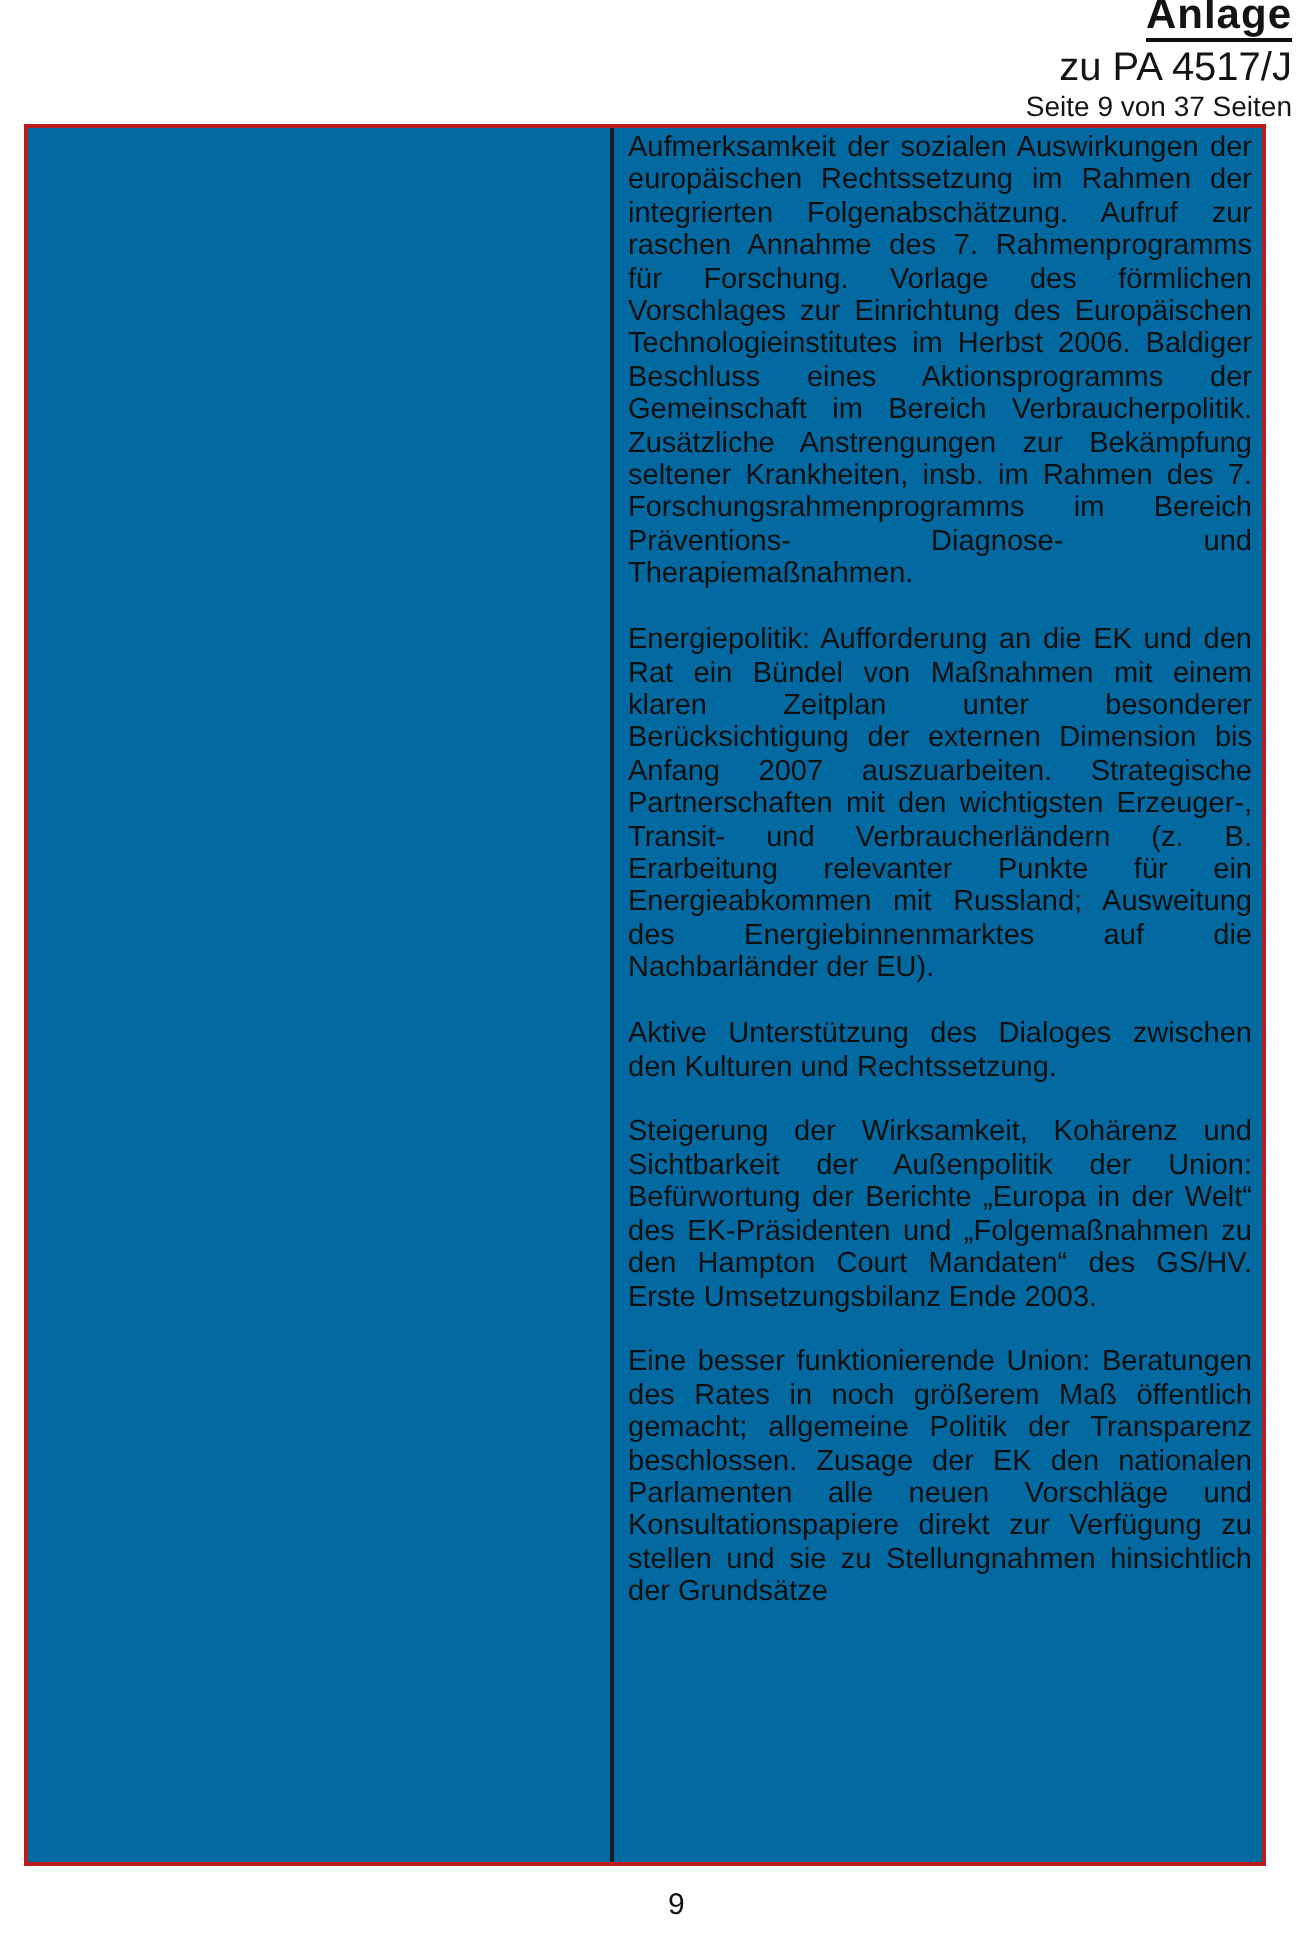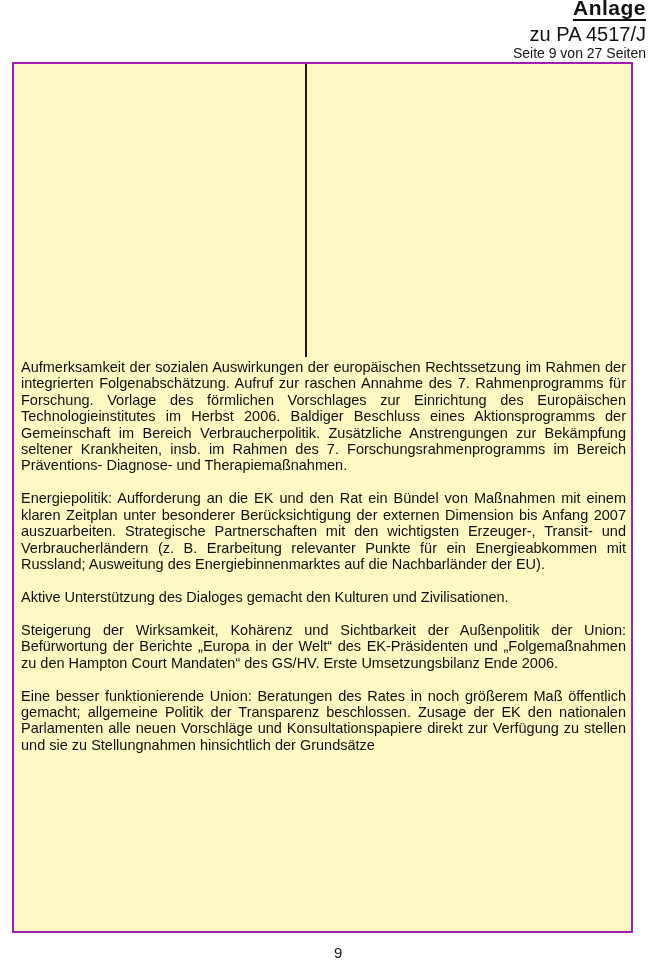--- a/index.html
+++ b/index.html
@@ -44,25 +44,24 @@
     margin-top: 1px;
   }
 
   
   .doc-table {
     position: absolute;
     left: 12px;
     top: 62px;
     width: 621px;
     height: 871px;
-    border: 2px solid #a21caf;
+    border: 2px solid #b91c1c;
     box-sizing: border-box;
     display: flex;
-    background: #fef9c3;
-    flex-direction: column;
+    background: #0369a1;
   }
   .col-left {
     width: 293px;
     flex: 0 0 293px;
     border-right: 2px solid #1c1c1c;
     box-sizing: border-box;
   }
   .col-right {
     flex: 1 1 auto;
     box-sizing: border-box;
@@ -87,27 +86,27 @@
   }
 </style>
 </head>
 <body>
 
 <div class="doc-header">
   <div>
     <span class="doc-title">Anlage</span>
   </div>
   <div class="doc-ref">zu PA 4517/J</div>
-  <div class="doc-pageinfo">Seite 9 von 27 Seiten</div>
+  <div class="doc-pageinfo">Seite 9 von 37 Seiten</div>
 </div>
 
 <div class="doc-table">
   <div class="col-left"></div>
   <div class="col-right">
     <p>Aufmerksamkeit der sozialen Auswirkungen der europäischen Rechtssetzung im Rahmen der integrierten Folgenabschätzung. Aufruf zur raschen Annahme des 7. Rahmenprogramms für Forschung. Vorlage des förmlichen Vorschlages zur Einrichtung des Europäischen Technologieinstitutes im Herbst 2006. Baldiger Beschluss eines Aktionsprogramms der Gemeinschaft im Bereich Verbraucherpolitik. Zusätzliche Anstrengungen zur Bekämpfung seltener Krankheiten, insb. im Rahmen des 7. Forschungsrahmenprogramms im Bereich Präventions- Diagnose- und Therapiemaßnahmen.</p>
     <p>Energiepolitik: Aufforderung an die EK und den Rat ein Bündel von Maßnahmen mit einem klaren Zeitplan unter besonderer Berücksichtigung der externen Dimension bis Anfang 2007 auszuarbeiten. Strategische Partnerschaften mit den wichtigsten Erzeuger-, Transit- und Verbraucherländern (z. B. Erarbeitung relevanter Punkte für ein Energieabkommen mit Russland; Ausweitung des Energiebinnenmarktes auf die Nachbarländer der EU).</p>
-    <p>Aktive Unterstützung des Dialoges gemacht den Kulturen und Zivilisationen.</p>
-    <p>Steigerung der Wirksamkeit, Kohärenz und Sichtbarkeit der Außenpolitik der Union: Befürwortung der Berichte „Europa in der Welt“ des EK-Präsidenten und „Folgemaßnahmen zu den Hampton Court Mandaten“ des GS/HV. Erste Umsetzungsbilanz Ende 2006.</p>
+    <p>Aktive Unterstützung des Dialoges zwischen den Kulturen und Rechtssetzung.</p>
+    <p>Steigerung der Wirksamkeit, Kohärenz und Sichtbarkeit der Außenpolitik der Union: Befürwortung der Berichte „Europa in der Welt“ des EK-Präsidenten und „Folgemaßnahmen zu den Hampton Court Mandaten“ des GS/HV. Erste Umsetzungsbilanz Ende 2003.</p>
     <p>Eine besser funktionierende Union: Beratungen des Rates in noch größerem Maß öffentlich gemacht; allgemeine Politik der Transparenz beschlossen. Zusage der EK den nationalen Parlamenten alle neuen Vorschläge und Konsultationspapiere direkt zur Verfügung zu stellen und sie zu Stellungnahmen hinsichtlich der Grundsätze</p>
   </div>
 </div>
 
 <div class="page-number">9</div>
 
 </body></html>

